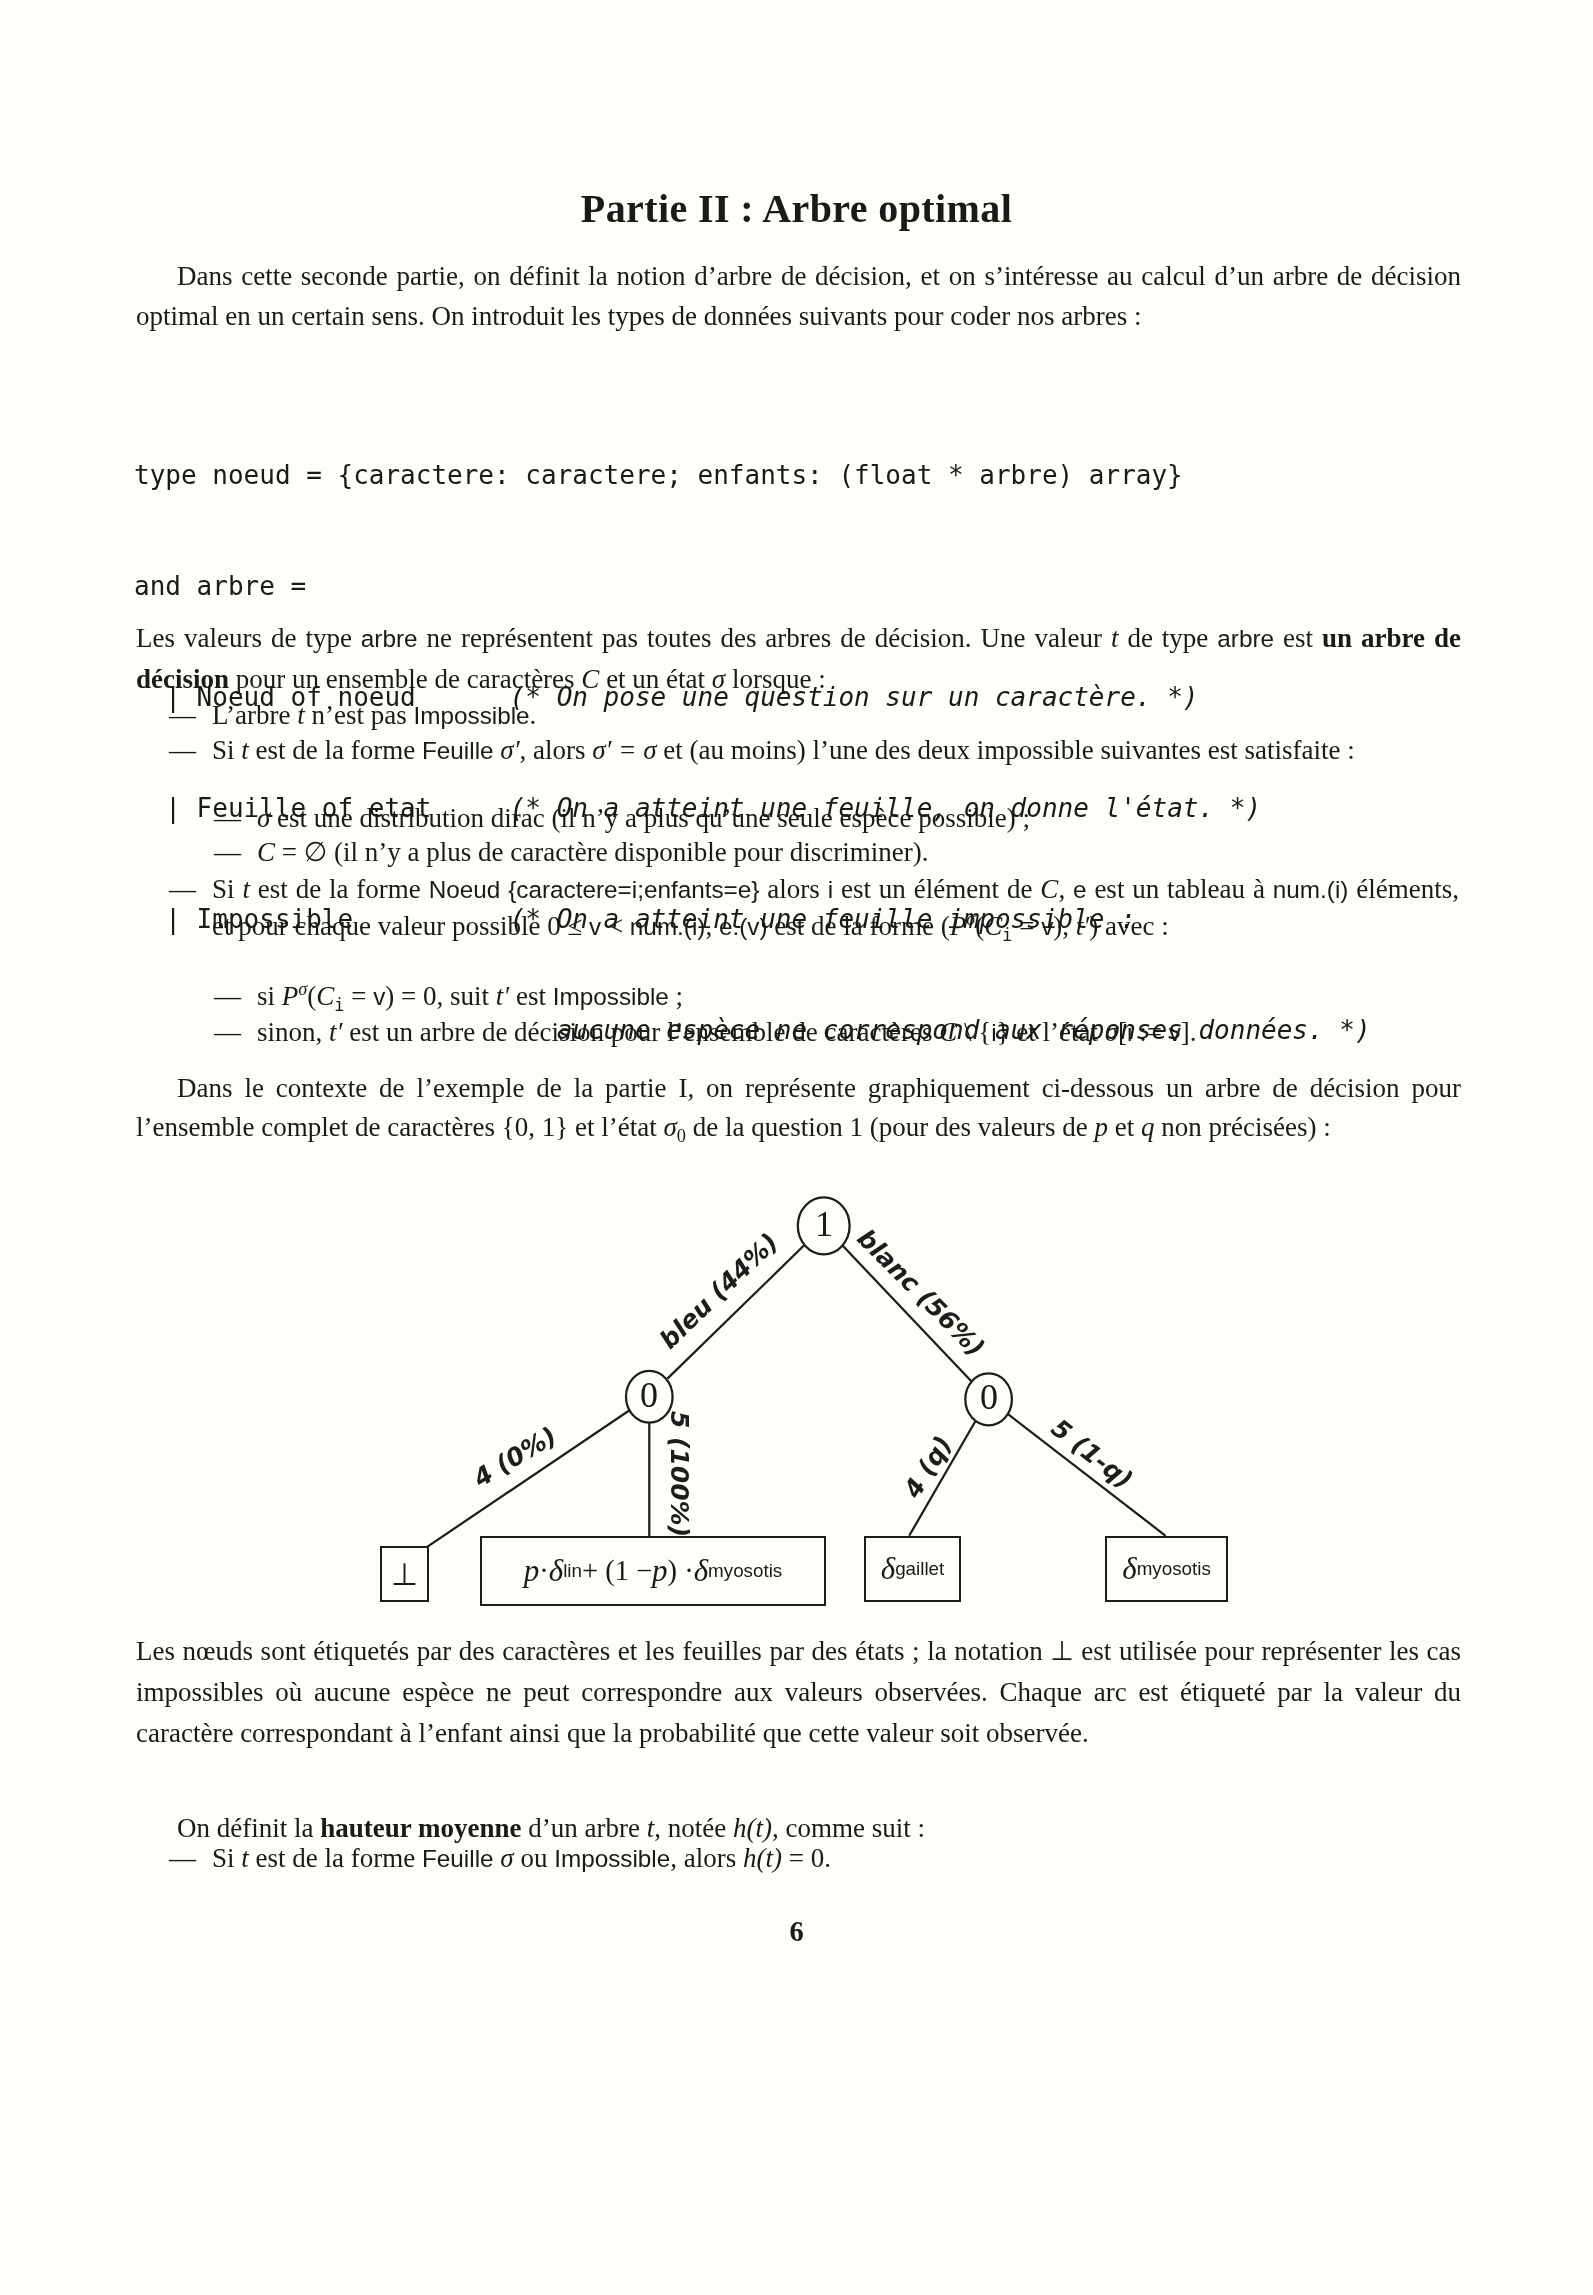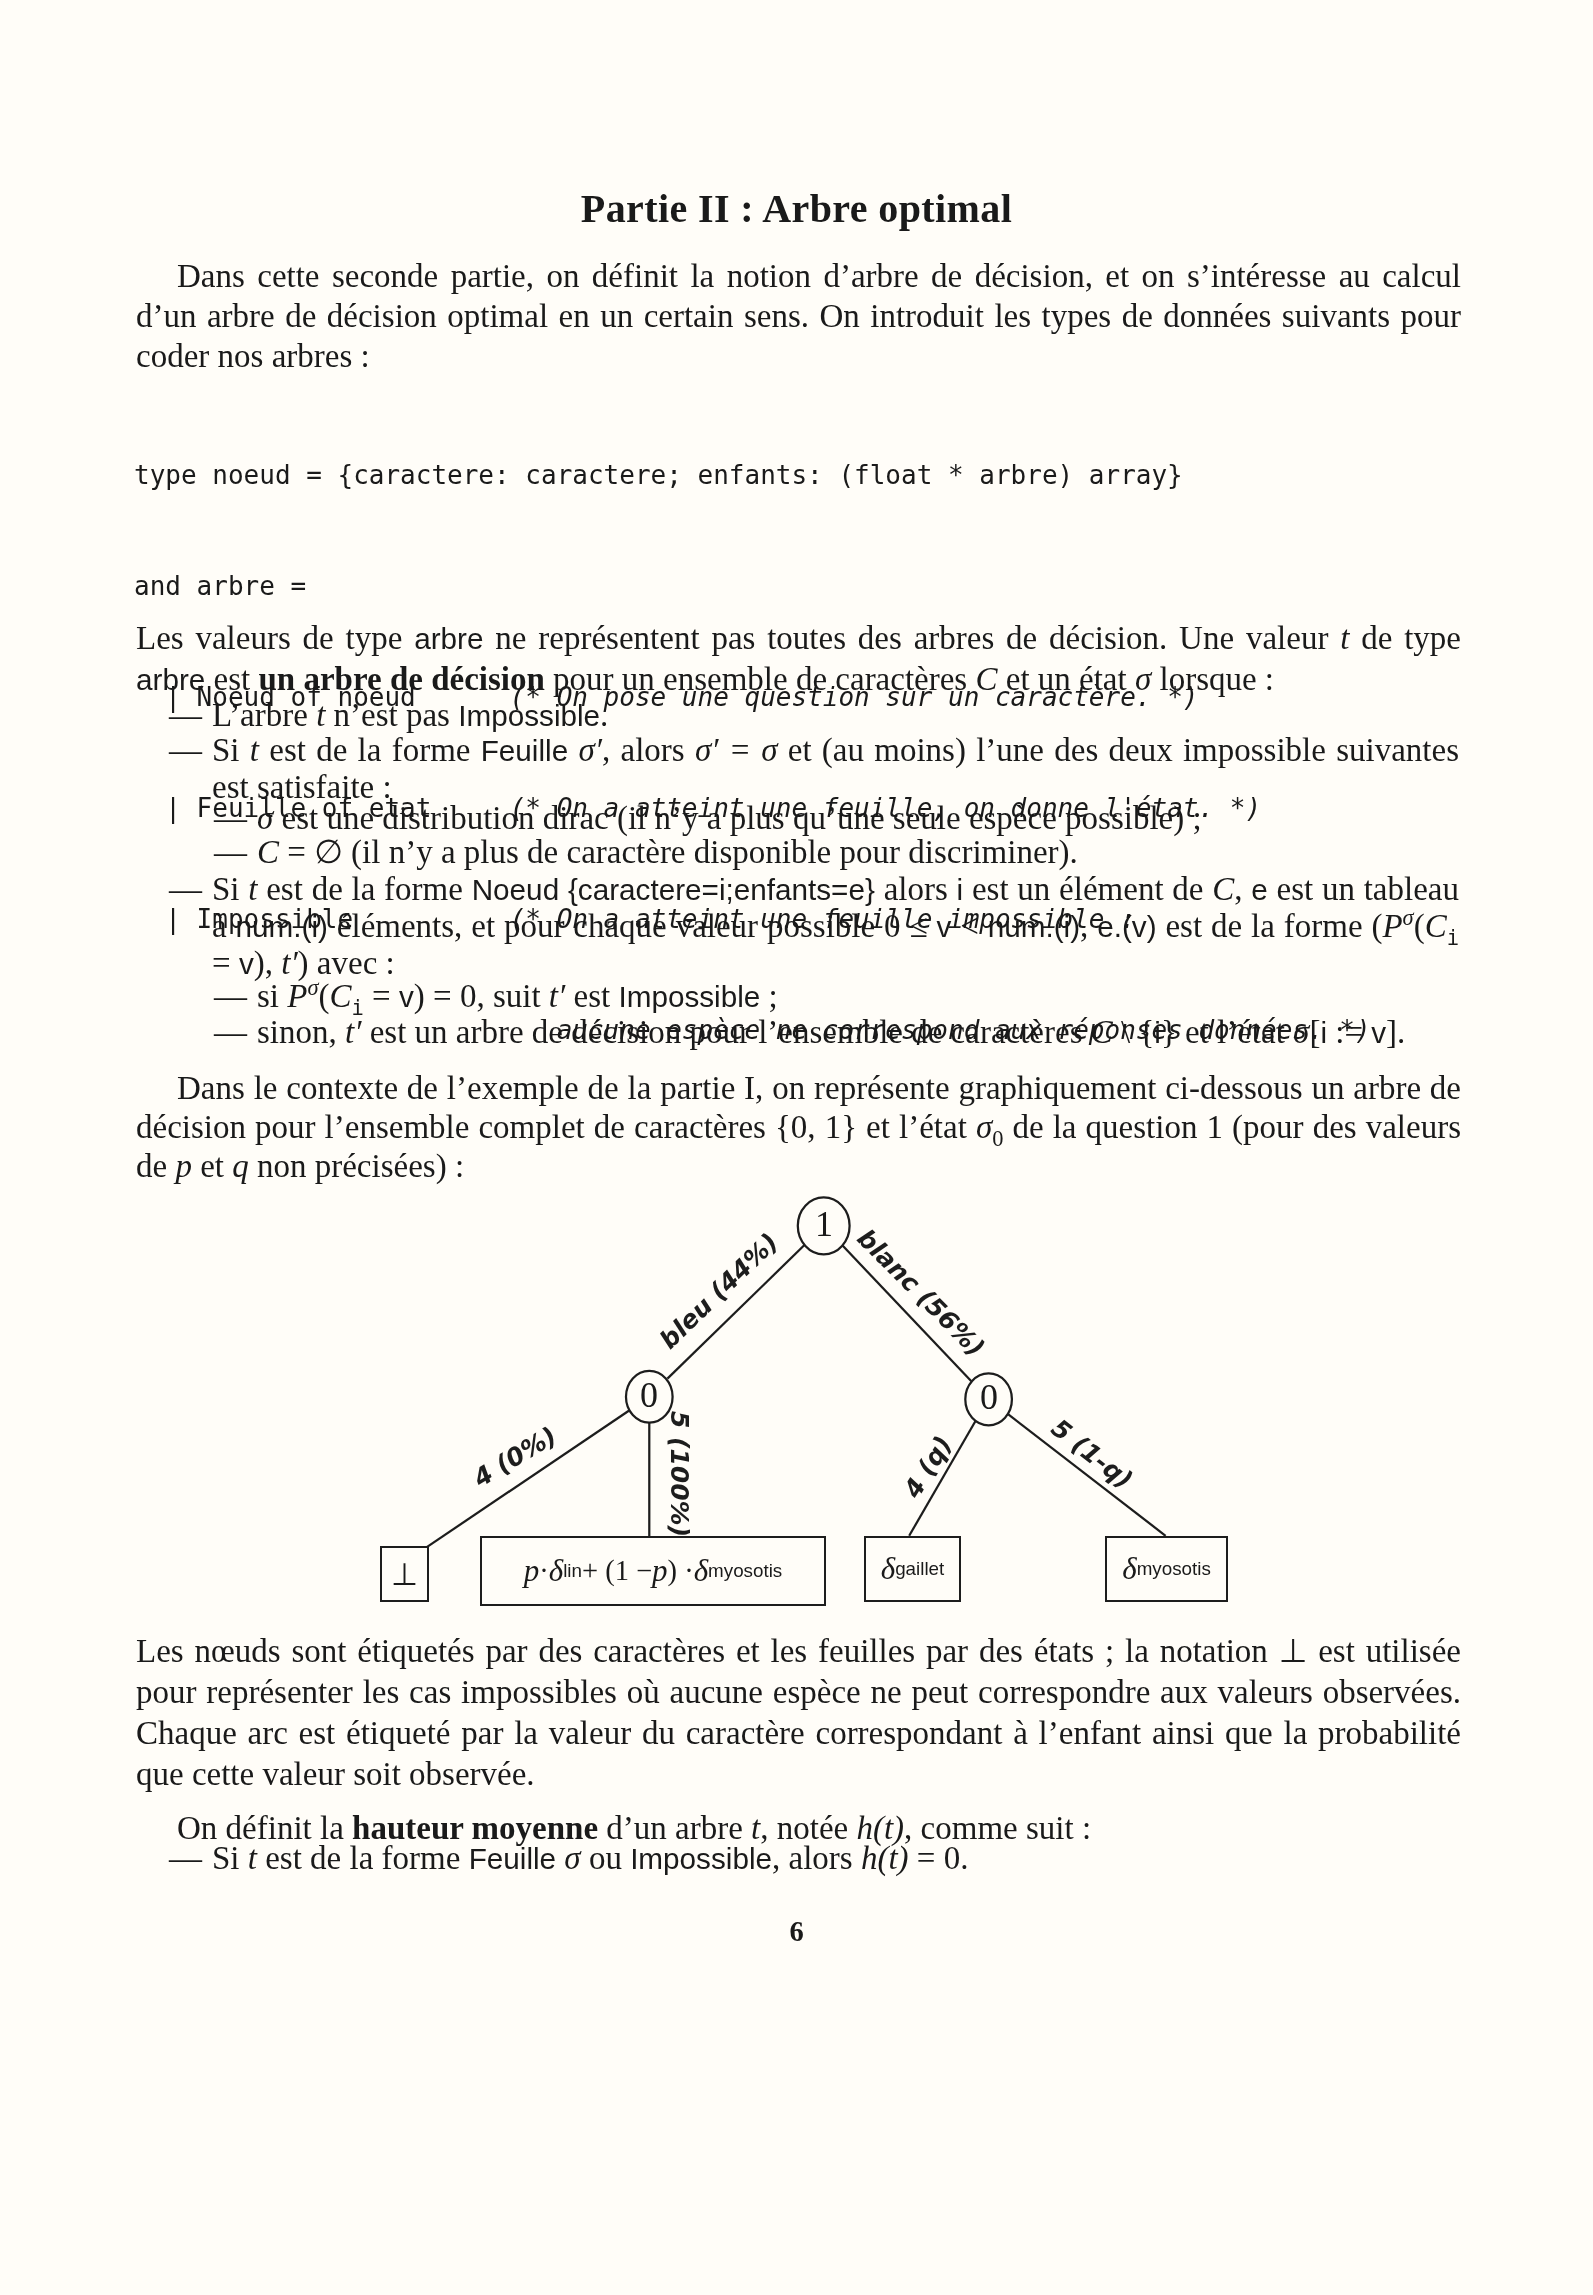--- a/index.html
+++ b/index.html
@@ -12,21 +12,21 @@
     overflow:hidden;
   }
   .abs{position:absolute;}
   .title{
     left:0;width:1593px;top:185px;
     text-align:center;
     font-size:40px;font-weight:bold;
     letter-spacing:0.4px;
   }
   .para{
-    font-size:33px;line-height:40px;
+    font-size:27px;line-height:40px;
     text-align:justify;
   }
   .indent{ text-indent:41px; }
   .body-block{ left:136px; width:1325px; }
   
   .code{
     left:134px;top:383px;width:1399px;
     font-family:"DejaVu Sans Mono", monospace;
     font-size:26px;line-height:37px;
     white-space:pre;

